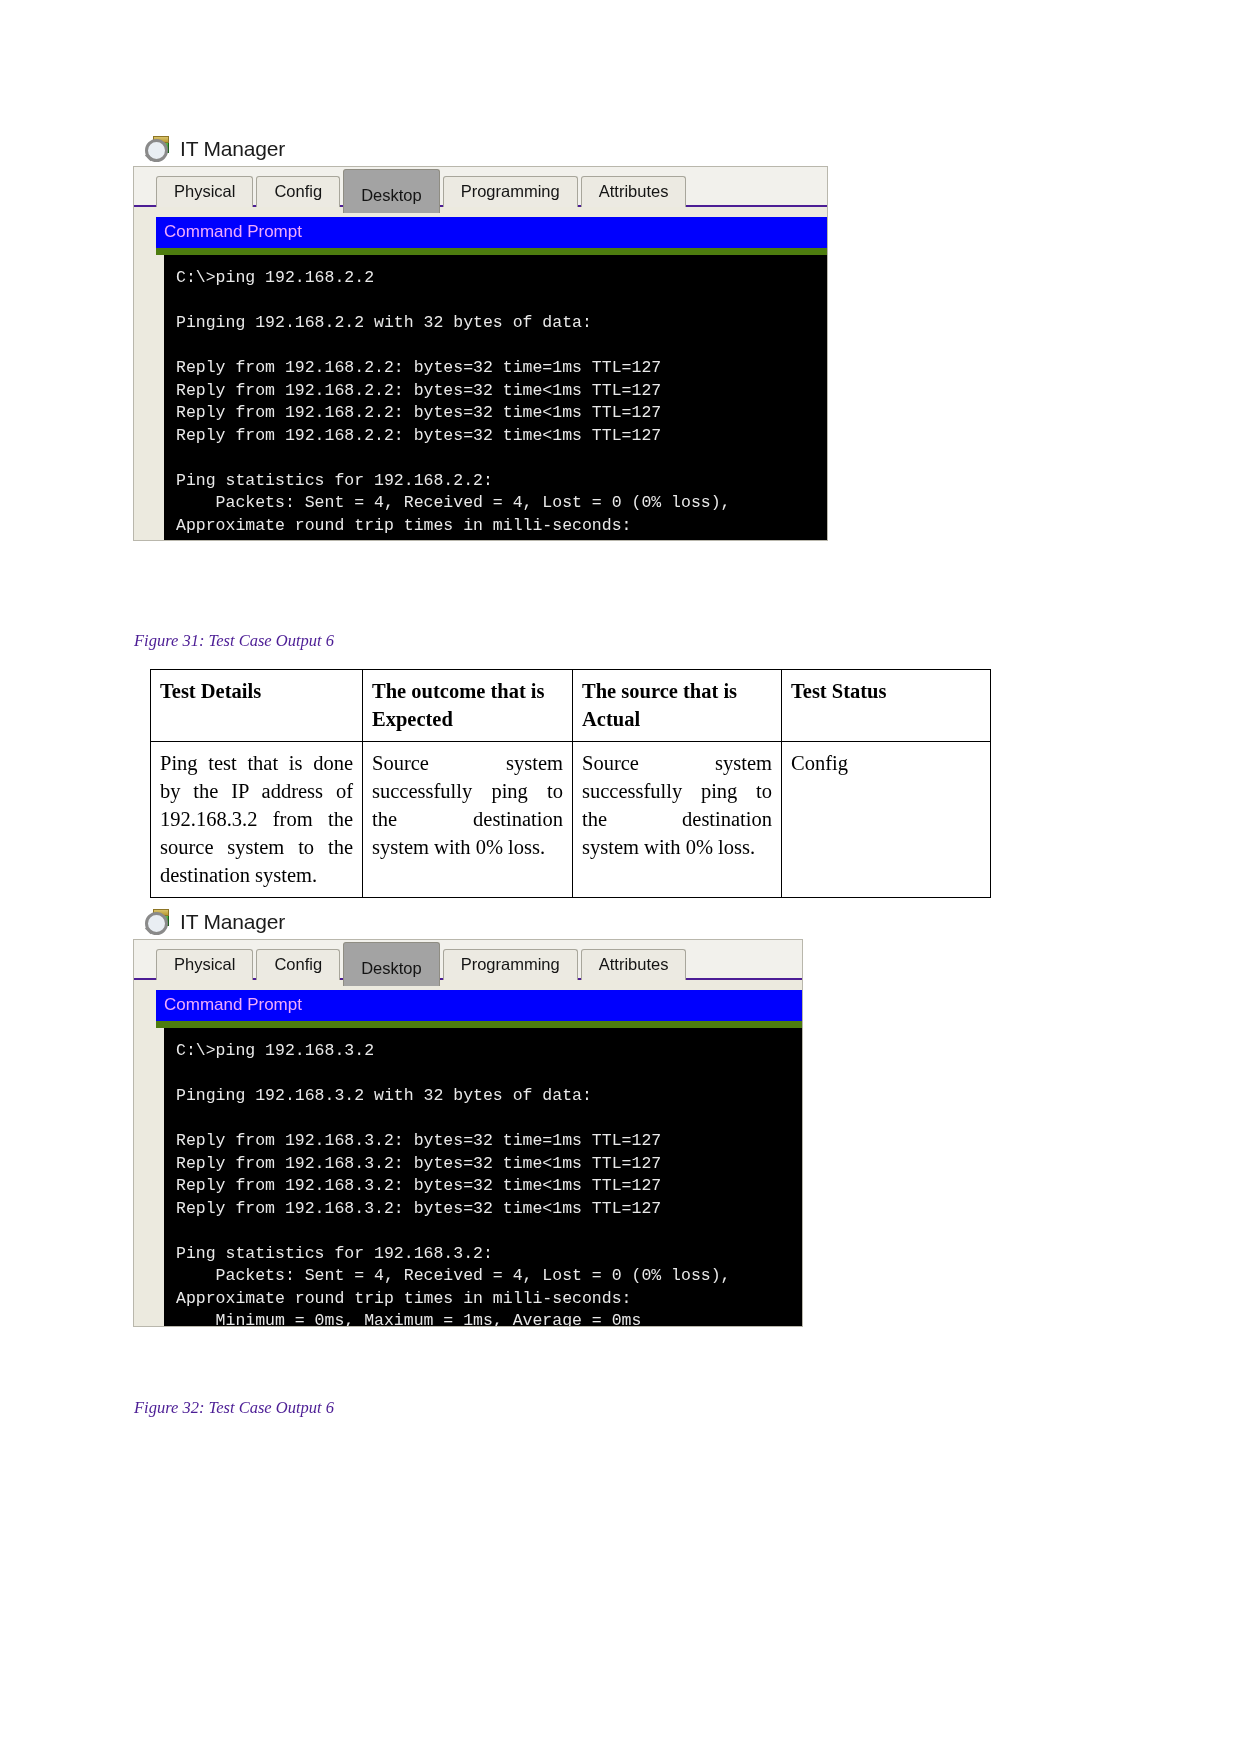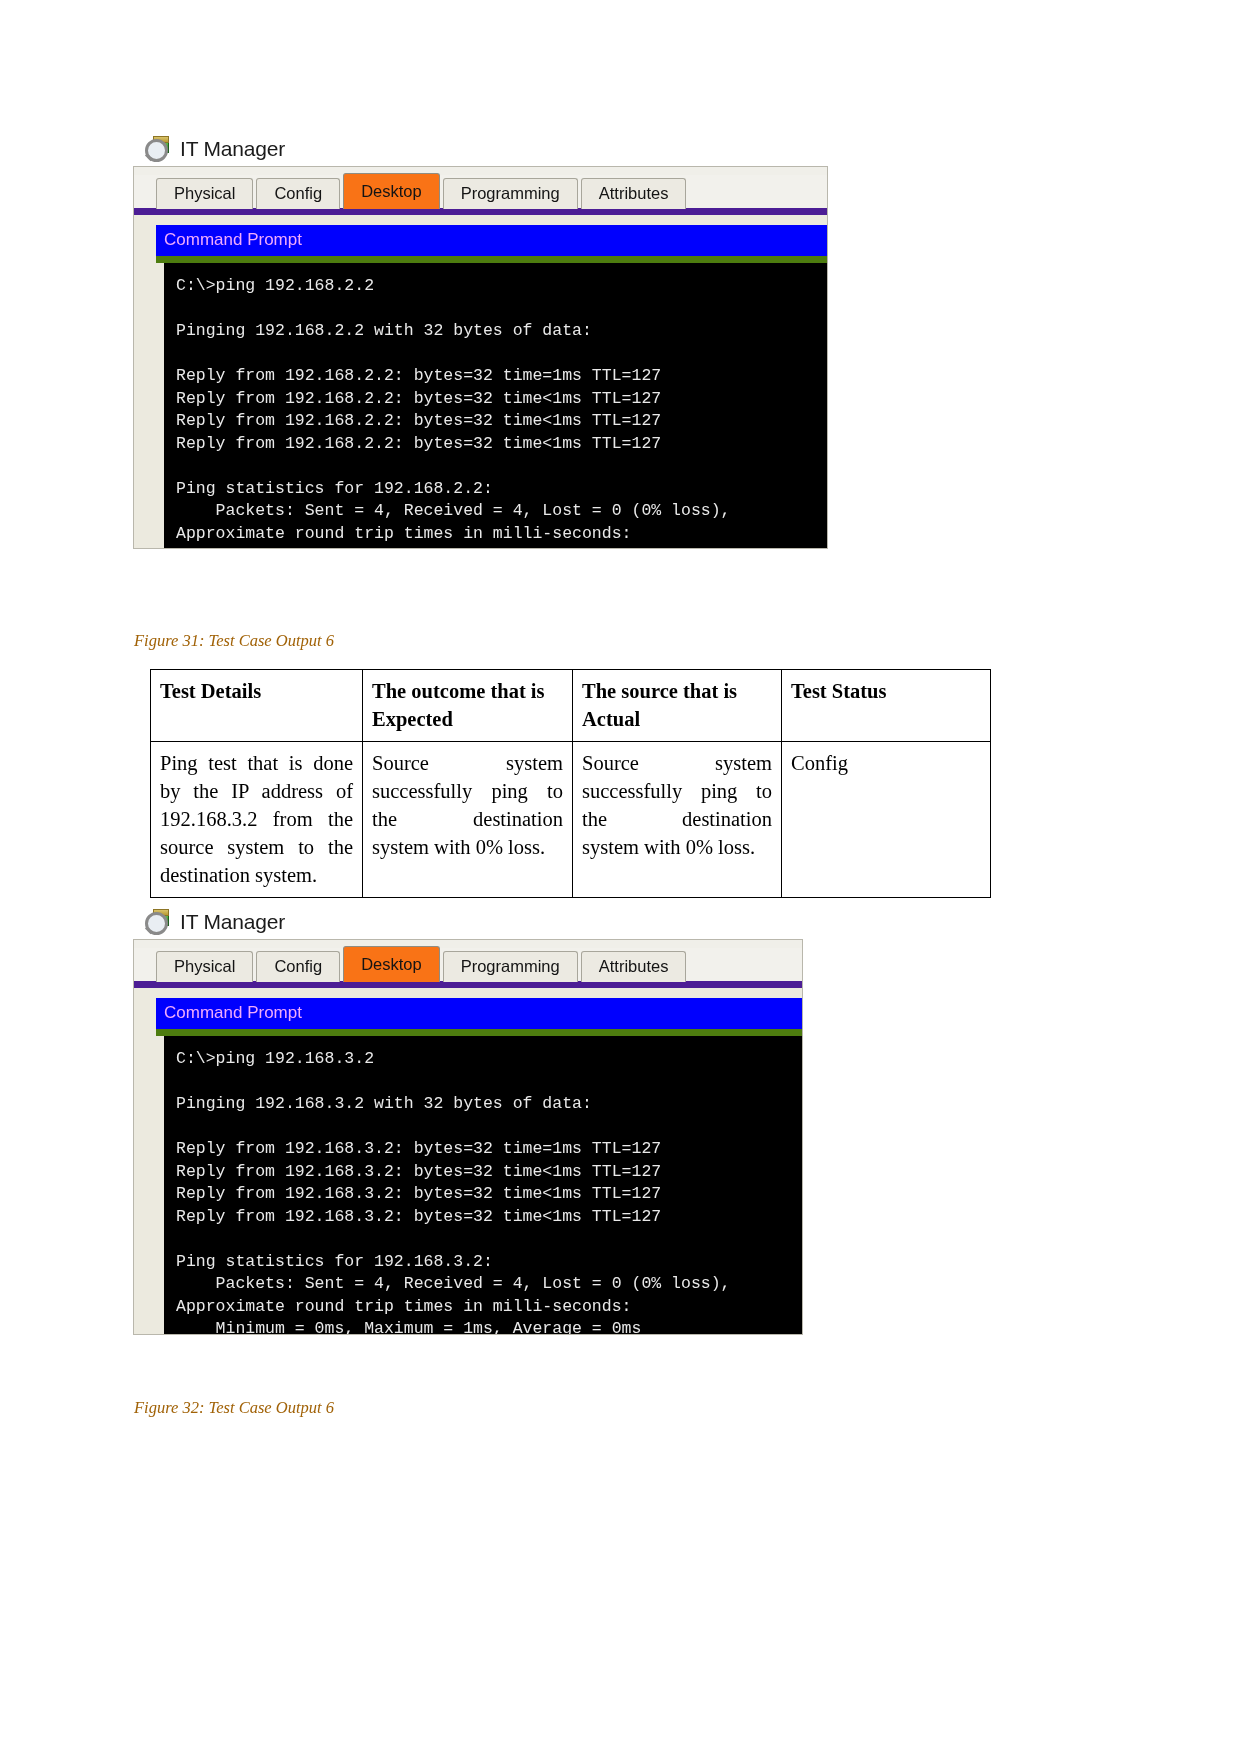--- a/index.html
+++ b/index.html
@@ -75,46 +75,45 @@
   }
 
   .pt-window {
     background: #f0efe9;
     border: 1px solid #b9b7ac;
     box-sizing: border-box;
     position: relative;
   }
   .pt-tabstrip {
     display: flex;
-    align-items: flex-end;
+    align-items: center;
     height: 40px;
     padding: 8px 0 0 22px;
     box-sizing: border-box;
     background: #f2f1ec;
-    border-bottom: 7px solid #4c1d95;
-    margin-top: 8px;
+    border-bottom: 2px solid #4c1d95;
   }
   .pt-tab {
     font-family: "Liberation Sans", sans-serif;
     font-size: 16.5px;
     color: #141414;
     padding: 5px 17px 6px 17px;
     background: #eceae2;
     border: 1px solid #a8a69b;
     border-bottom: none;
     margin-right: 3px;
     border-radius: 3px 3px 0 0;
     position: relative;
     top: 1px;
     white-space: nowrap;
   }
   .pt-tab.active {
-    background: #f97316;
+    background: #a3a3a3;
     border-color: #8f8d83;
-    padding-top: 8px;
+    padding-top: 16px;
     padding-bottom: 8px;
     top: 1px;
     z-index: 3;
   }
 
   .pt-body {
     background: #eceadf;
     padding: 10px 0 0 22px;
     box-sizing: border-box;
   }
@@ -143,21 +142,21 @@
     padding-left: 8px;
     box-sizing: border-box;
   }
 
   
   .caption {
     position: absolute;
     font-family: "Liberation Serif", serif;
     font-style: italic;
     font-size: 16.5px;
-    color: #a16207;
+    color: #4c1d95;
   }
 
   
   .tbl {
     position: absolute;
     border-collapse: collapse;
     table-layout: fixed;
     font-family: "Liberation Serif", serif;
   }
   .tbl td {

